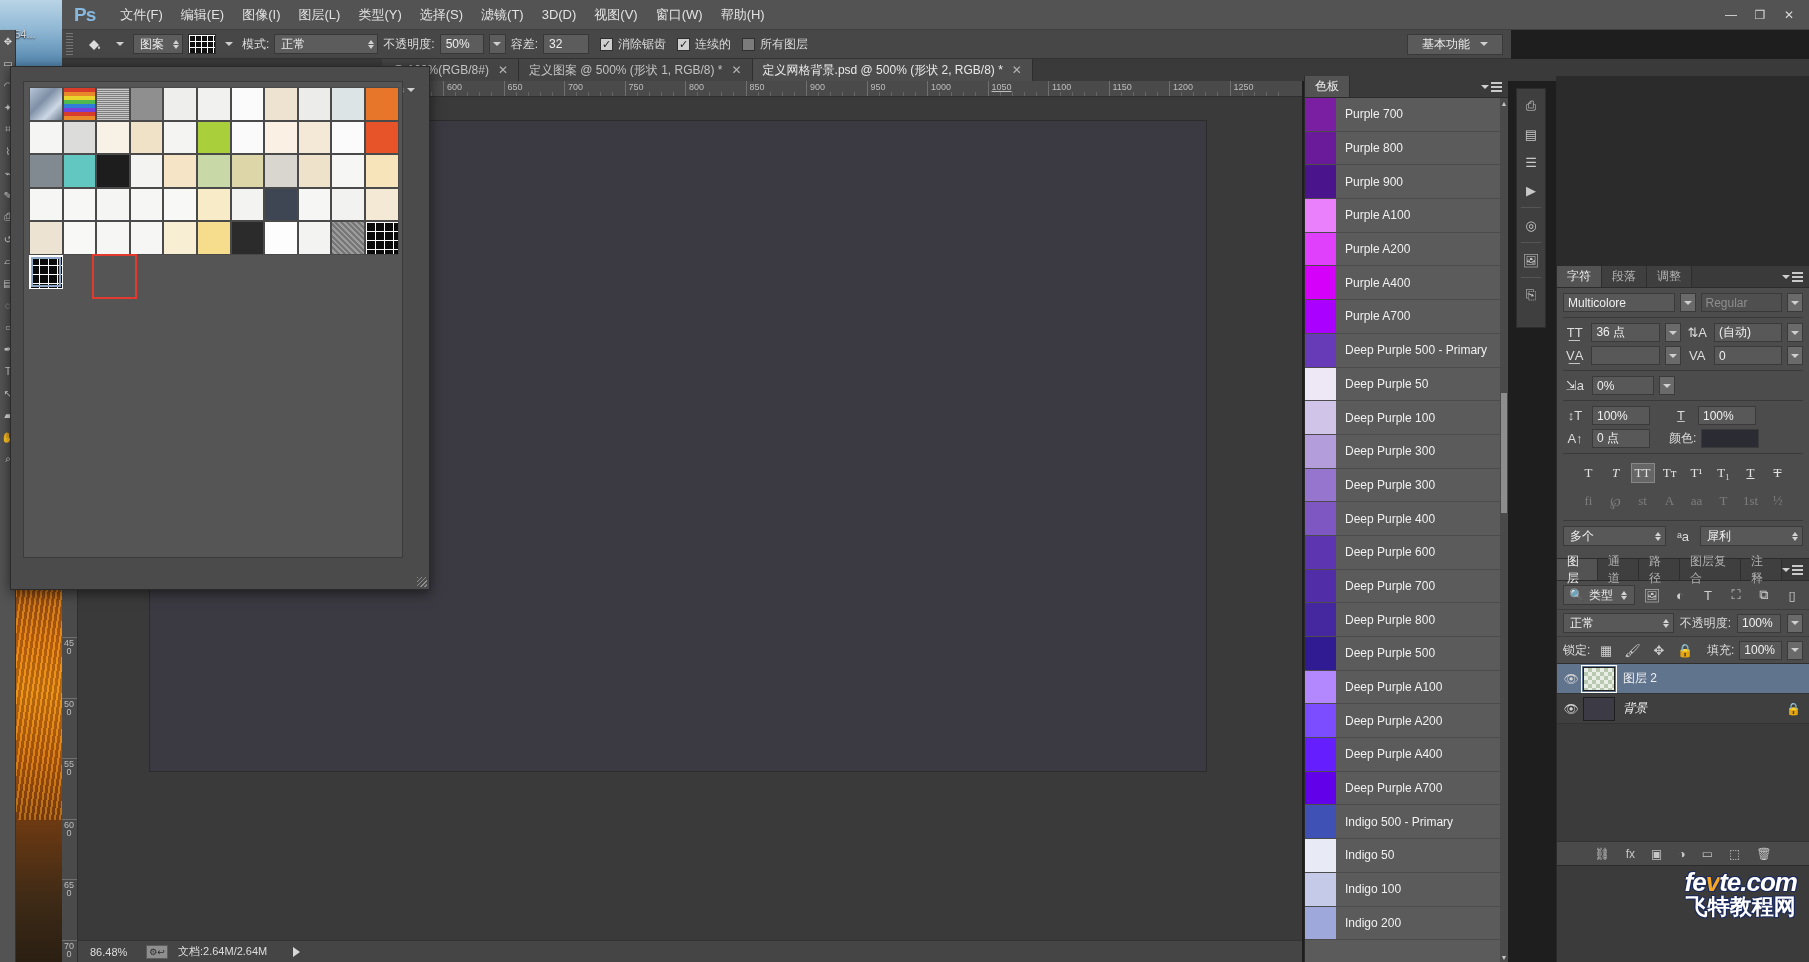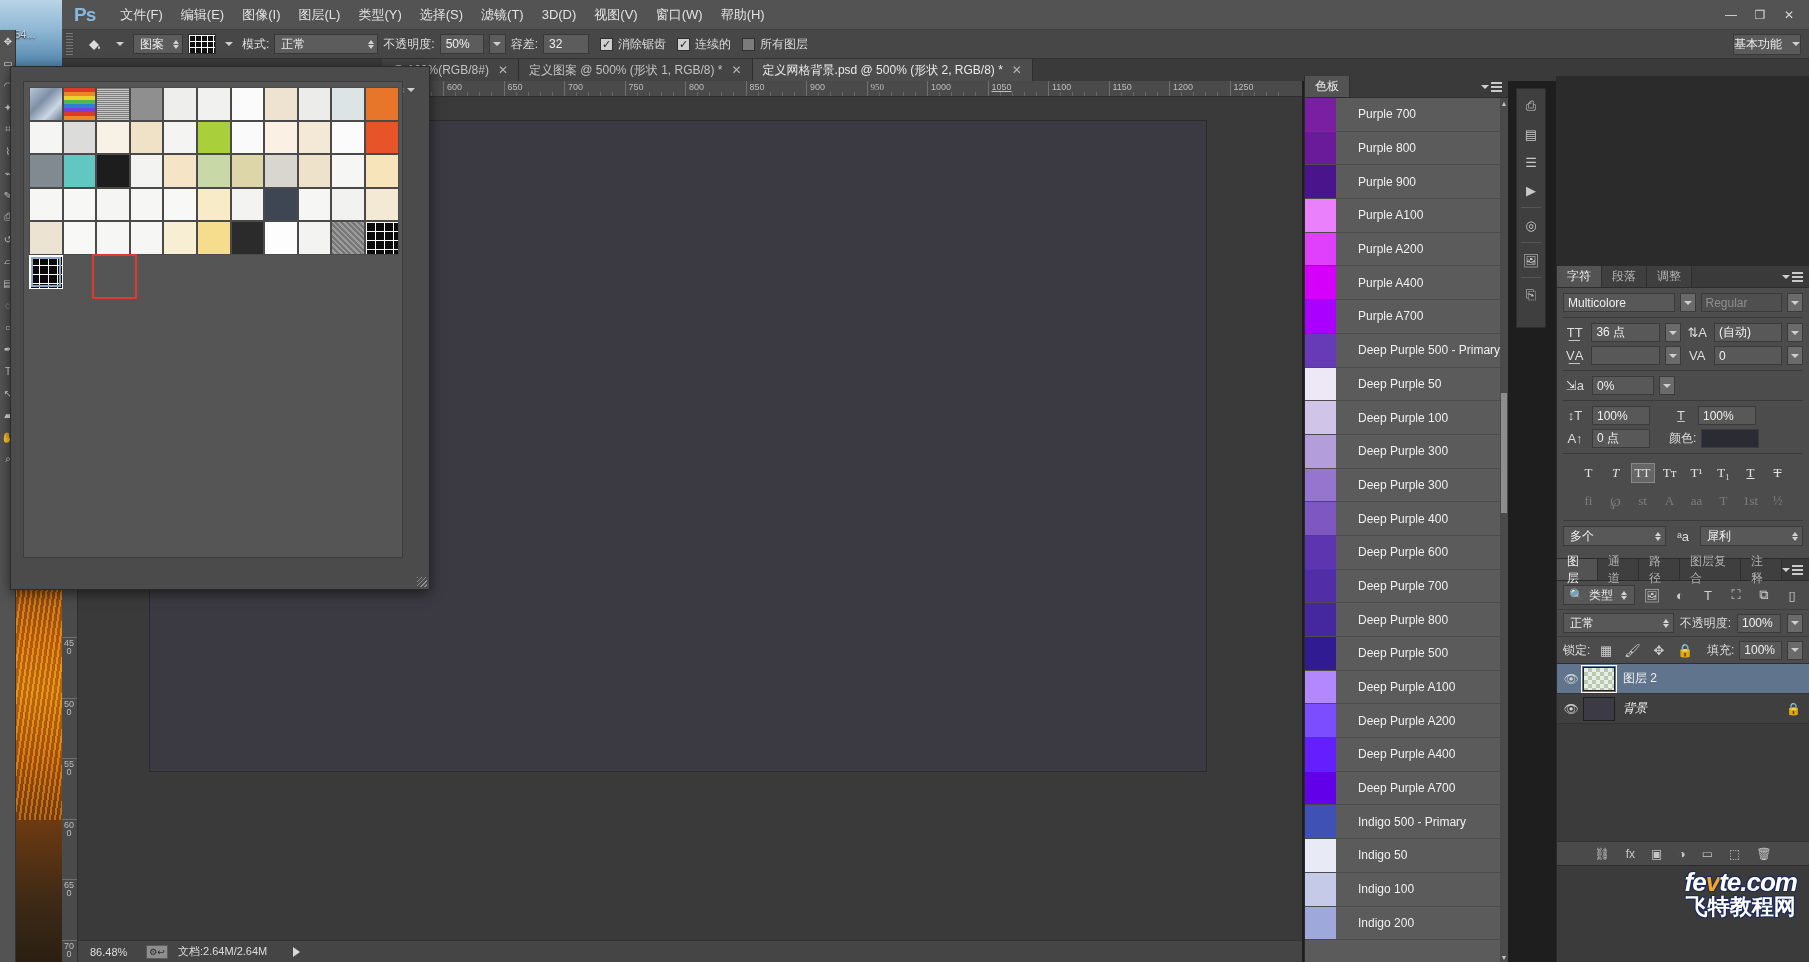--- a/index.html
+++ b/index.html
@@ -64,21 +64,21 @@
     margin-left: auto; display: flex; align-items: center; padding-right: 6px;
   }
   .win-btn {
     width: 28px; height: 20px; margin-left: 1px;
     display: flex; align-items: center; justify-content: center;
     color: #d8d8d8; font-size: 12px;
   }
 
   
   .optionsbar {
-    position: absolute; left: 62px; top: 30px; width: 1747px; height: 29px;
+    position: absolute; left: 62px; top: 30px; width: 1449px; height: 29px;
     background: #474747;
     display: flex; align-items: center; gap: 5px;
     border-bottom: 1px solid #333;
     padding-left: 4px;
   }
   .grip {
     width: 7px; height: 22px;
     background-image: repeating-linear-gradient(to bottom, #777 0 1px, transparent 1px 3px);
     margin-right: 3px;
   }
@@ -118,21 +118,21 @@
   }
   .cb { display:flex; align-items:center; gap:5px; margin-left:6px; }
   .cbox {
     width:13px; height:13px; background:#cfcfcf; border:1px solid #2f2f2f;
     display:flex; align-items:center; justify-content:center;
     color:#1d1d1d; font-size:11px; line-height:1;
   }
   .cbox.empty { background:#7b7b7b; }
   .ws-btn {
     margin-left:auto; margin-right:8px; background:#5a5a5a; border:1px solid #393939;
-    height:21px; display:flex; align-items:center; padding:0 0; gap:10px;
+    height:21px; display:flex; align-items:center; padding:0 14px; gap:10px;
     font-size:12px; color:#ececec;
   }
 
   
   .tabstrip {
     position:absolute; left:62px; top:59px; width:1747px; height:22px;
     background:#3a3a3a; display:flex; align-items:stretch;
   }
   .doc-tab {
     display:flex; align-items:center; gap:9px;
@@ -255,21 +255,21 @@
   .swatch-list {
     position:absolute; left:0; top:22px; width:196px; bottom:0;
     overflow:hidden; background:#5b5b5b;
   }
   .swatch-row {
     display:flex; align-items:stretch; height:33.7px;
     border-bottom:1px solid #4c4c4c; background:#5b5b5b;
   }
   .swatch-chip { width:31px; height:100%; flex:0 0 31px; }
   .swatch-name {
-    display:flex; align-items:center; padding-left:22px;
+    display:flex; align-items:center; padding-left:9px;
     font-size:12px; color:#f0f0f0; white-space:nowrap;
   }
   .swatch-scroll {
     position:absolute; right:0; top:22px; width:8px; bottom:0; background:#4a4a4a;
   }
   .swatch-thumb {
     position:absolute; left:1px; top:295px; width:6px; height:120px; background:#8d8d8d;
   }
   .sc-arrow {
     position:absolute; left:0; width:8px; height:10px;
@@ -589,21 +589,21 @@
         <div class="rtick-sm" style="left: 691.7px;"></div>
         <div class="rtick-sm" style="left: 703.8px;"></div>
         <div class="rtick-sm" style="left: 715.9px;"></div>
         <div class="rtick" style="left: 728px;"></div>
         <div class="rlabel" style="left: 730px;">900</div>
         <div class="rtick-sm" style="left: 740.1px;"></div>
         <div class="rtick-sm" style="left: 752.2px;"></div>
         <div class="rtick-sm" style="left: 764.3px;"></div>
         <div class="rtick-sm" style="left: 776.4px;"></div>
         <div class="rtick" style="left: 788.5px;"></div>
-        <div class="rlabel" style="left: 790.5px; font-family: Liberation Serif, serif;">950</div>
+        <div class="rlabel" style="left: 790.5px;">950</div>
         <div class="rtick-sm" style="left: 800.6px;"></div>
         <div class="rtick-sm" style="left: 812.7px;"></div>
         <div class="rtick-sm" style="left: 824.8px;"></div>
         <div class="rtick-sm" style="left: 836.9px;"></div>
         <div class="rtick" style="left: 849px;"></div>
         <div class="rlabel" style="left: 851px;">1000</div>
         <div class="rtick-sm" style="left: 861.1px;"></div>
         <div class="rtick-sm" style="left: 873.2px;"></div>
         <div class="rtick-sm" style="left: 885.3px;"></div>
         <div class="rtick-sm" style="left: 897.4px;"></div>

